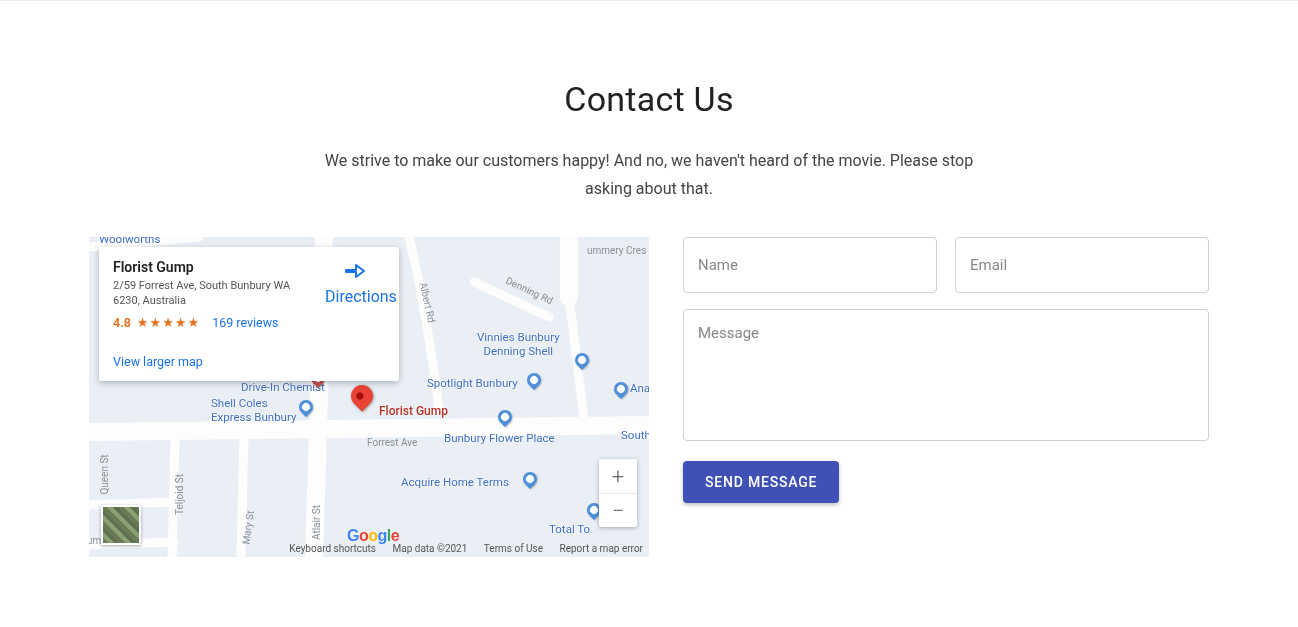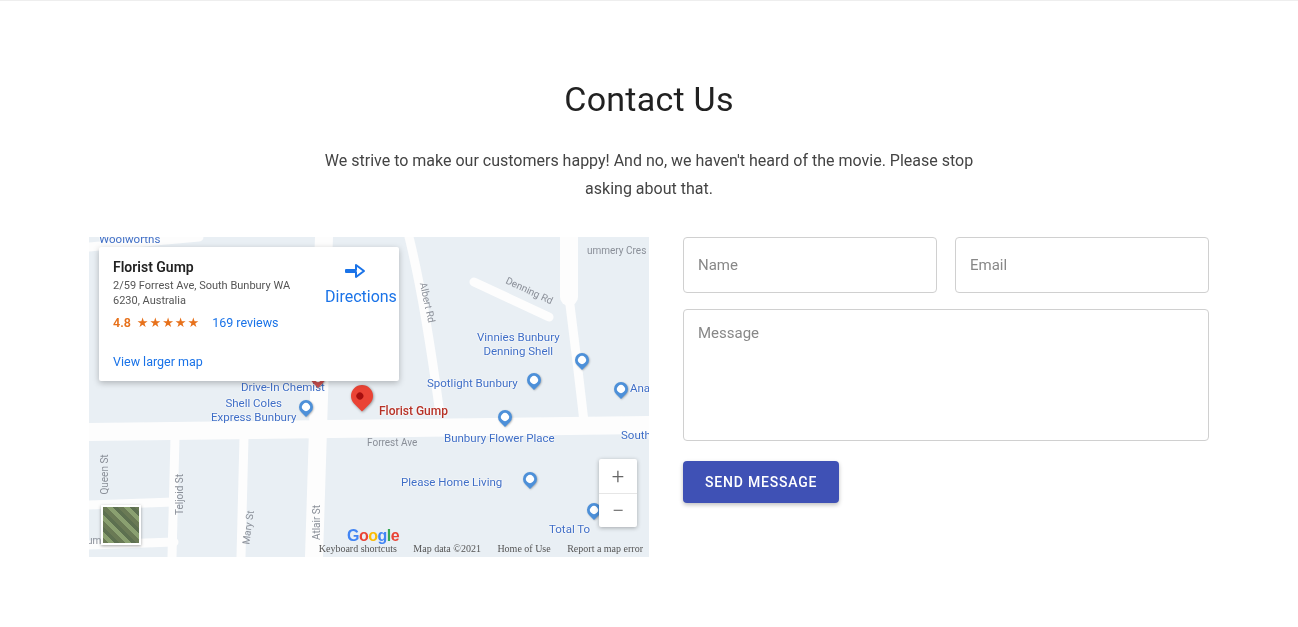--- a/index.html
+++ b/index.html
@@ -201,21 +201,21 @@
       box-shadow:0 1px 3px rgba(0,0,0,0.35);
       background: repeating-linear-gradient(45deg,#6a7a55 0 4px,#8aa070 4px 8px,#5d7050 8px 12px);
       cursor:pointer;
     }
     .map-footer {
       position:absolute;
       right: 6px; bottom: 3px;
       font-size: 10px;
       color:#555;
     }
-    .map-footer span { margin-left: 14px; cursor:pointer;font-family:Liberation Serif, serif; }
+    .map-footer span { margin-left: 14px; cursor:pointer; }
     .map-footer span:first-child{ margin-left:0; }
 
     .form-row {
       display:flex;
       gap:18px;
     }
     .field {
       flex:1;
       height:56px;
       border:1px solid #d0d0d0;
@@ -316,33 +316,33 @@
         </span>
 
         <div class="poi" style="left:152px; top:130px; text-align:right;">
           <div style="text-align:center;">
             <span>Bunbury</span><br>
             <span>Drive-In Chemist</span>
           </div>
           <span class="pin" style="background:#c94f4f; position:absolute; top:4px; left:70px;"></span>
         </div>
 
-        <div class="poi" style="left:122px; top:160px; text-align:center;">
+        <div class="poi" style="left:122px; top:160px; text-align:left;">
           <span>Shell Coles</span><br>
           <span>Express Bunbury</span>
           <span class="pin" style="position:absolute; top:3px; left:88px;"></span>
         </div>
 
         <span class="poi" style="left:344px; top:195px;margin-left:11px;">
           <span class="pin" style="position:absolute; top:-22px; left:54px;"></span>
           <span>Bunbury Flower Place</span>
         </span>
 
         <span class="poi" style="left:312px; top:239px;">
-          <span>Please Home Living</span>
+          <span>Acquire Home Terms</span>
           <span class="pin" style="position:absolute; top:-4px; left:122px;"></span>
         </span>
 
         <span class="poi" style="left:520px; top:192px;margin-left:12px;">South V</span>
         <span class="poi" style="left:460px; top:286px;">
           <span>Total To</span>
           <span class="pin" style="position:absolute; top:-20px; left:38px;"></span>
         </span>
 
         <div class="main-marker">
@@ -376,21 +376,21 @@
           <div class="zoom-btn">−</div>
         </div>
 
         <div class="sat-thumb"></div>
 
         <div class="g-logo"><span>G</span><span>o</span><span>o</span><span>g</span><span>l</span><span>e</span></div>
 
         <div class="map-footer">
           <span>Keyboard shortcuts</span>
           <span>Map data ©2021</span>
-          <span>Home of Use</span>
+          <span>Terms of Use</span>
           <span>Report a map error</span>
         </div>
       </div>
     </div>
 
     <div class="form-col">
       <div class="form-row">
         <input type="text" class="field" placeholder="Name" style="">
         <input type="email" class="field" placeholder="Email" style="">
       </div>

